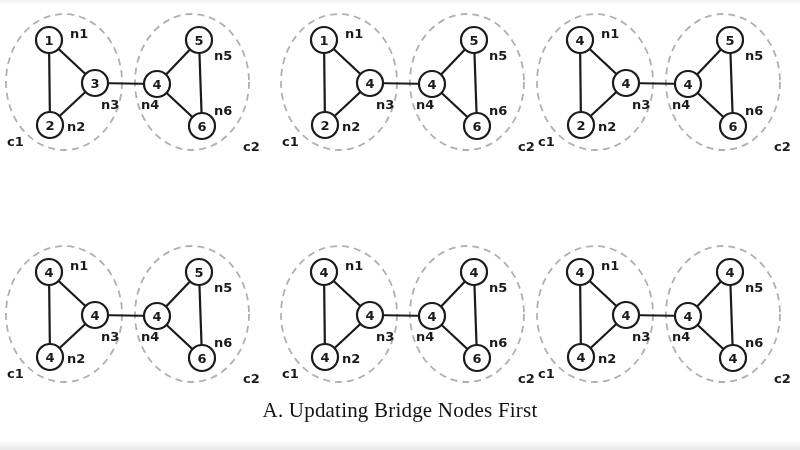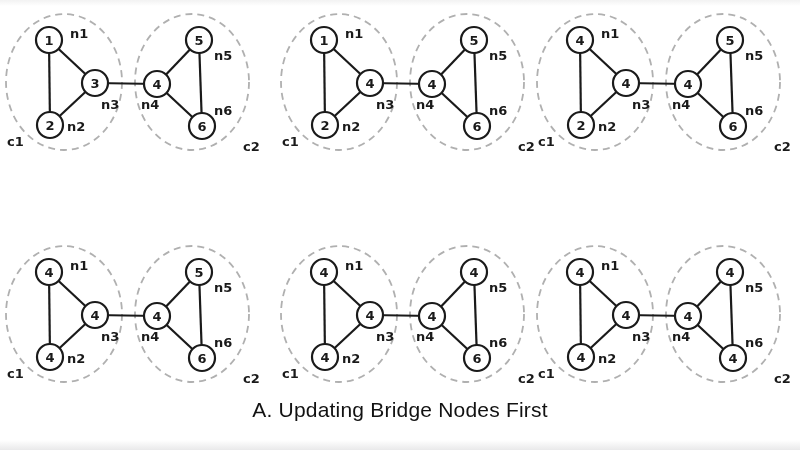--- a/index.html
+++ b/index.html
@@ -25,21 +25,21 @@
   .panel {
     position: absolute;
     width: 270px;
     height: 165px;
   }
   .caption {
     position: absolute;
     left: 0; top: 398px;
     width: 800px;
     text-align: center;
-    font-family: Liberation Sans, sans-serif;
+    font-family: Liberation Serif, serif;
     font-size: 21px;
     color: #121212;
     letter-spacing: 0.2px;
   }
   svg text {
     font-family: "DejaVu Sans", sans-serif;
   }
   .node-value {
     font-size: 13px;
     font-weight: 600;

